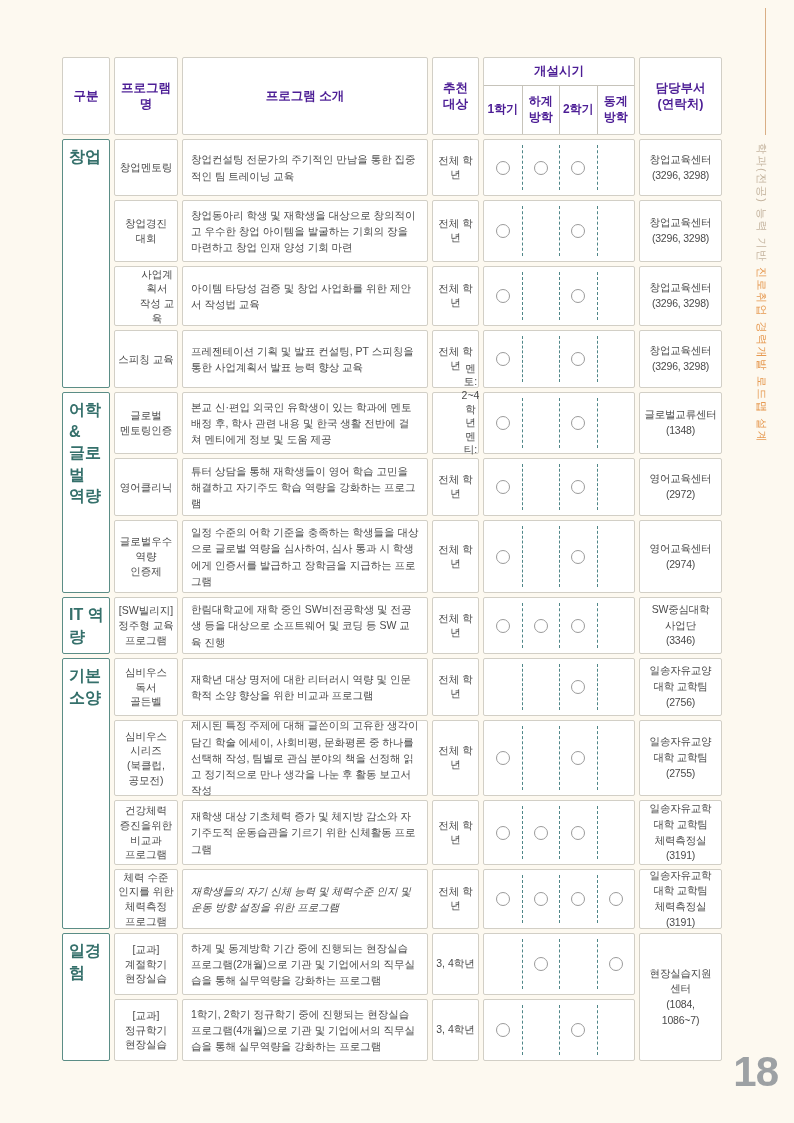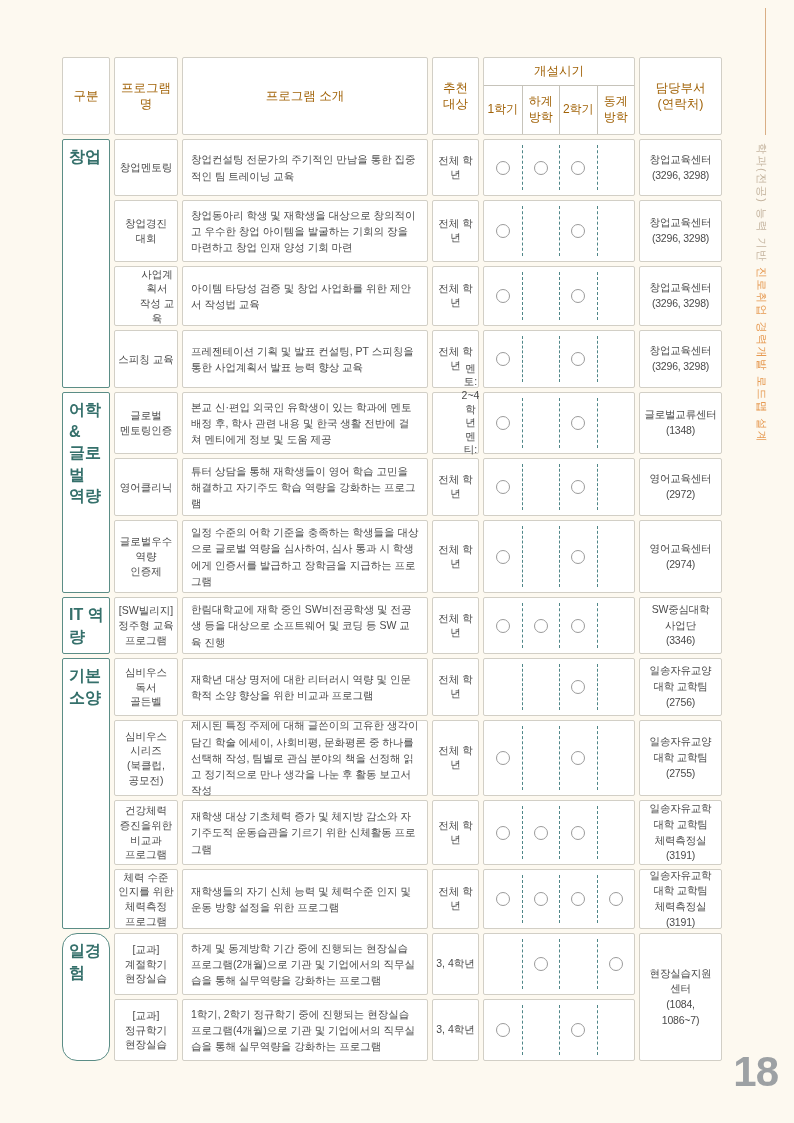--- a/index.html
+++ b/index.html
@@ -18,21 +18,21 @@
     gap:4px;
   }
   .cell,.hc{
     background:#ffffff;
     border:1px solid #d2cfc6;
     border-radius:2px;
     box-sizing:border-box;
     display:flex;align-items:center;justify-content:center;
     text-align:center;
   }
-  .hc{font-weight:400;color:#a16207;font-size:12.5px;line-height:1.3;grid-row:1;}
+  .hc{font-weight:700;color:#4c1d95;font-size:12.5px;line-height:1.3;grid-row:1;}
   .c1{grid-column:1}.c2{grid-column:2}.c3{grid-column:3}
   .c4{grid-column:4}.c5{grid-column:5}.c6{grid-column:6}
   .pre{white-space:pre-line;}
   
   .sched-h{flex-direction:column;padding:0;align-items:stretch;}
   .sh-top{flex:0 0 27px;display:flex;align-items:center;justify-content:center;border-bottom:1px solid #c6c3ba;}
   .sh-cols{flex:1;display:grid;grid-template-columns:repeat(4,1fr);}
   .sh-cols div{display:flex;align-items:center;justify-content:center;white-space:pre-line;font-size:12px;}
   .sh-cols div + div{border-left:1px solid #c6c3ba;}
   
@@ -102,21 +102,21 @@
   <div class="hc c6 pre">담당부서
 (연락처)</div>
 <div class="cell sec" style="grid-area: 2 / 1 / span 4;">창업</div>
     <div class="cell sec" style="grid-area: 6 / 1 / span 3;">어학
 &amp;
 글로벌
 역량</div>
     <div class="cell sec" style="grid-area: 9 / 1 / span 1;">IT 역량</div>
     <div class="cell sec" style="grid-area: 10 / 1 / span 4;">기본
 소양</div>
-    <div class="cell sec" style="grid-area: 14 / 1 / span 2; border-radius: 15px;">일경험</div>
+    <div class="cell sec" style="grid-area: 14 / 1 / span 2;">일경험</div>
     <div class="cell name pre" style="grid-area: 2 / 2;">창업멘토링</div>
     <div class="cell desc" style="grid-area: 2 / 3;">창업컨설팅 전문가의 주기적인 만남을 통한 집중적인 팀 트레이닝 교육</div>
     <div class="cell target pre" style="grid-area: 2 / 4;">전체 학년</div>
     <div class="cell sched" style="grid-area: 2 / 5;">
       <div class="slot">
         <div class="circ"></div>
       </div>
       <div class="slot">
         <div class="circ"></div>
       </div>
@@ -298,21 +298,21 @@
       </div>
       <div class="slot"></div>
     </div>
     <div class="cell dept pre" style="grid-area: 12 / 6;">일송자유교학
 대학 교학팀
 체력측정실(3191)</div>
     <div class="cell name pre" style="grid-area: 13 / 2;">체력 수준
 인지를 위한
 체력측정
 프로그램</div>
-    <div class="cell desc" style="grid-area: 13 / 3;">재학생들의 자기 신체 능력 및 체력수준 인지 및 운동 방향 설정을 위한 프로그램</div>
+    <div class="cell desc" style="grid-area: 13 / 3; font-style: italic;">재학생들의 자기 신체 능력 및 체력수준 인지 및 운동 방향 설정을 위한 프로그램</div>
     <div class="cell target pre" style="grid-area: 13 / 4;">전체 학년</div>
     <div class="cell sched" style="grid-area: 13 / 5;">
       <div class="slot">
         <div class="circ"></div>
       </div>
       <div class="slot">
         <div class="circ"></div>
       </div>
       <div class="slot">
         <div class="circ"></div>

